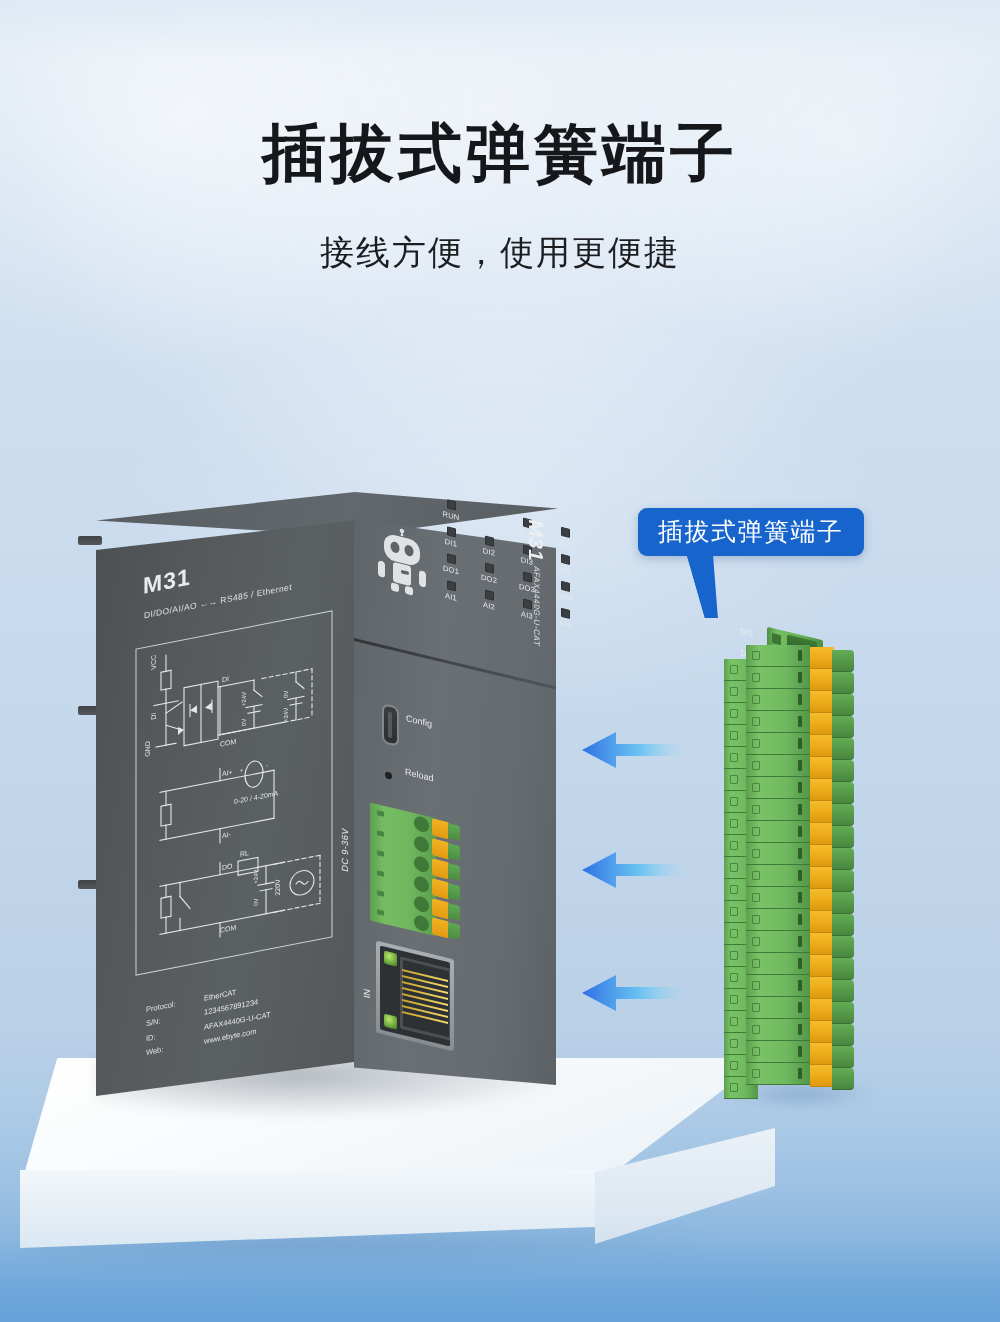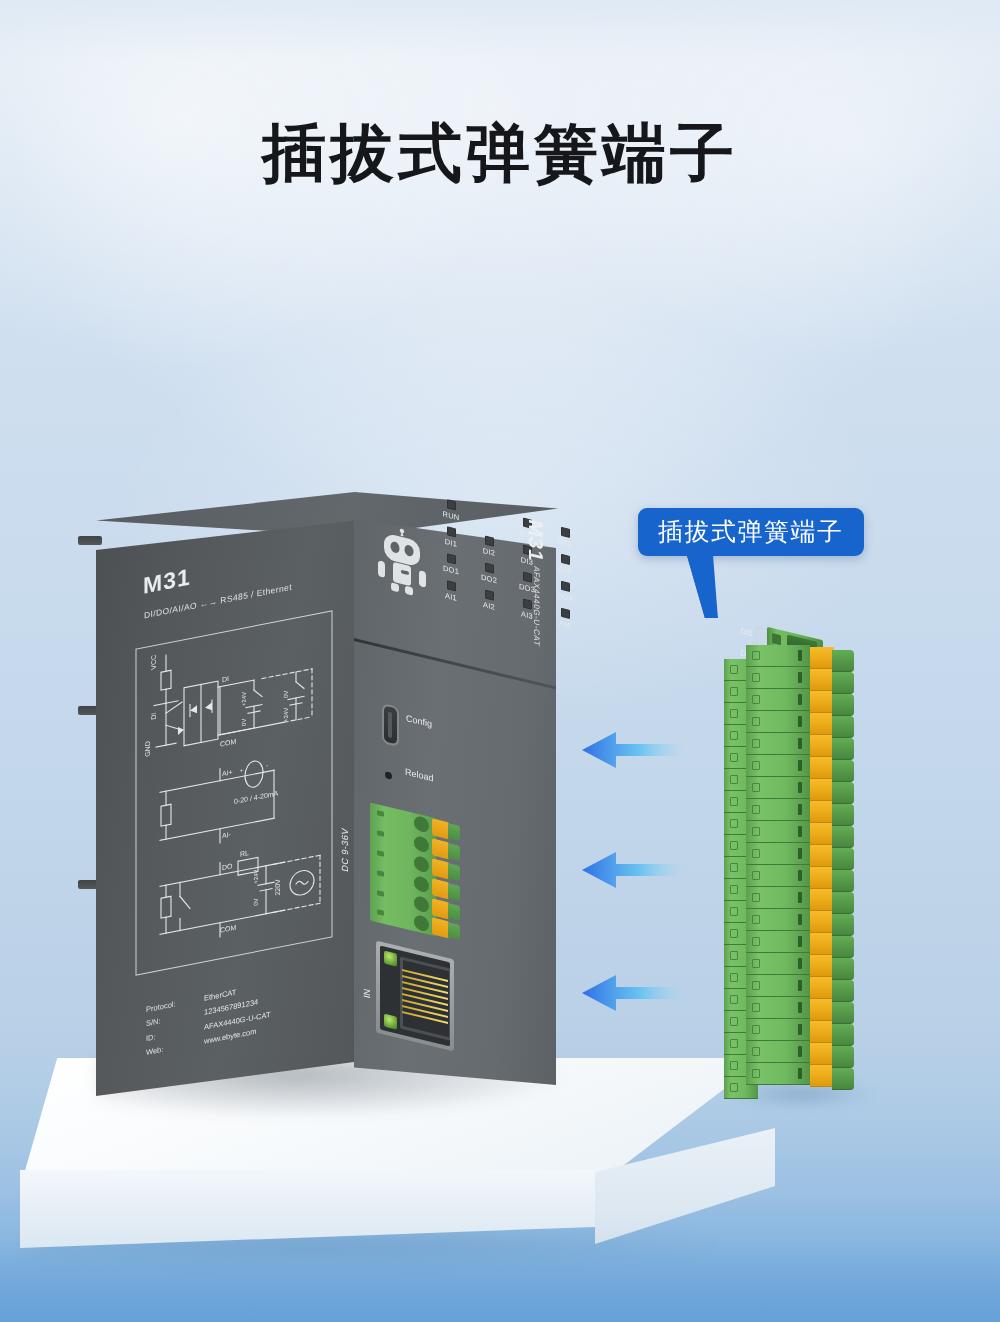--- a/index.html
+++ b/index.html
@@ -587,20 +587,21 @@
 <div id="stage">
 
   <div class="bg-glow glow-a"></div>
   <div class="bg-glow glow-b"></div>
   <div class="bg-glow glow-c"></div>
   <div class="bg-band band-1"></div>
   <div class="bg-band band-2"></div>
 
   <div class="heading-block">
     <h1 class="title">插拔式弹簧端子</h1>
+    <p class="subtitle">接线方便，使用更便捷</p>
   </div>
 
   <div class="pedestal-shadow"></div>
   <div class="pedestal-top"></div>
   <div class="pedestal-front"></div>
   <div class="pedestal-right"></div>
 
   <div class="device">
 
     <div class="dev-bottom-shadow"></div>

